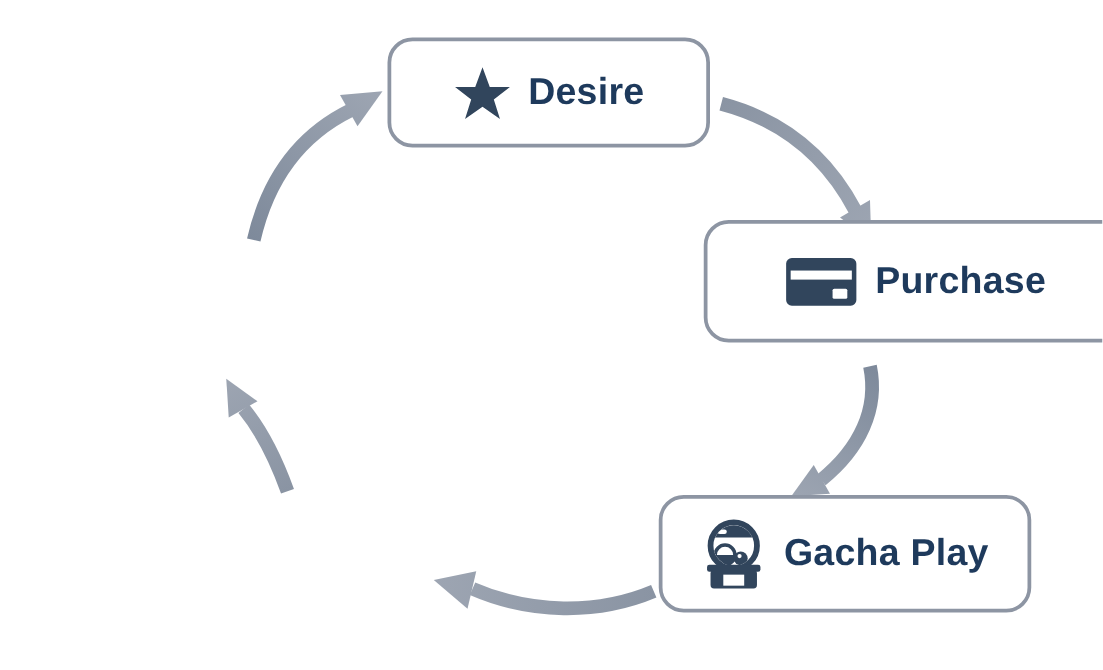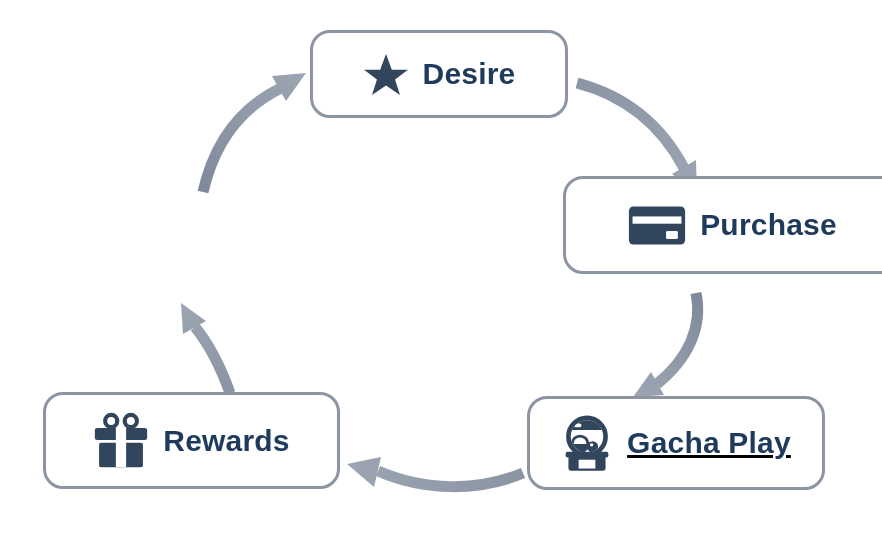--- a/index.html
+++ b/index.html
@@ -23,21 +23,21 @@
   .node .label{
     color:#1e3a5c;
     font-weight:700;
     font-size:30px;
     letter-spacing:0.2px;
     white-space:nowrap;
   }
   .node .icon{flex:0 0 auto;display:block;}
   #node-desire   {left:310px;top:30px; width:258px;height:88px;}
   #node-purchase {left:563px;top:176px;width:339px;height:98px;}
-  #node-gacha    {left:527px;top:396px;width:298px;height:94px;text-decoration:underline;}
+  #node-gacha    {left:527px;top:396px;width:298px;height:94px;}
   #node-rewards  {left:43px; top:392px;width:297px;height:97px;}
   #node-retention{left:32px; top:193px;width:296px;height:99px;}
 </style>
 </head>
 <body>
 
 <div class="canvas">
 
   <svg class="arrows" width="882" height="536" viewBox="0 0 882 536">
     <defs>
@@ -119,25 +119,15 @@
         <circle cx="34" cy="36" r="6" fill="#31455c"></circle>
         <circle cx="33" cy="34" r="1.8" fill="#ffffff"></circle>
       </g>
       <rect x="5" y="41.5" width="46" height="6" rx="2" fill="#31455c"></rect>
       <rect x="8" y="46" width="40" height="16" rx="3" fill="#31455c"></rect>
       <rect x="19" y="50" width="18" height="9.5" fill="#ffffff"></rect>
     </svg>
     <span class="label">Gacha Play</span>
   </div>
 
-  <div class="node" id="node-rewards">
-    <svg class="icon" width="56" height="58" viewBox="0 0 60 62">
-      <circle cx="19.5" cy="9.5" r="6.5" fill="none" stroke="#31455c" stroke-width="4.5"></circle>
-      <circle cx="40.5" cy="9.5" r="6.5" fill="none" stroke="#31455c" stroke-width="4.5"></circle>
-      <rect x="2" y="17" width="56" height="13" rx="2.5" fill="#31455c"></rect>
-      <rect x="6.5" y="33" width="47" height="26" rx="2" fill="#31455c"></rect>
-      <rect x="24.5" y="17" width="11" height="42" fill="#ffffff"></rect>
-    </svg>
-    <span class="label">Rewards</span>
-  </div>
 
 
 </div>
 
 </body></html>

